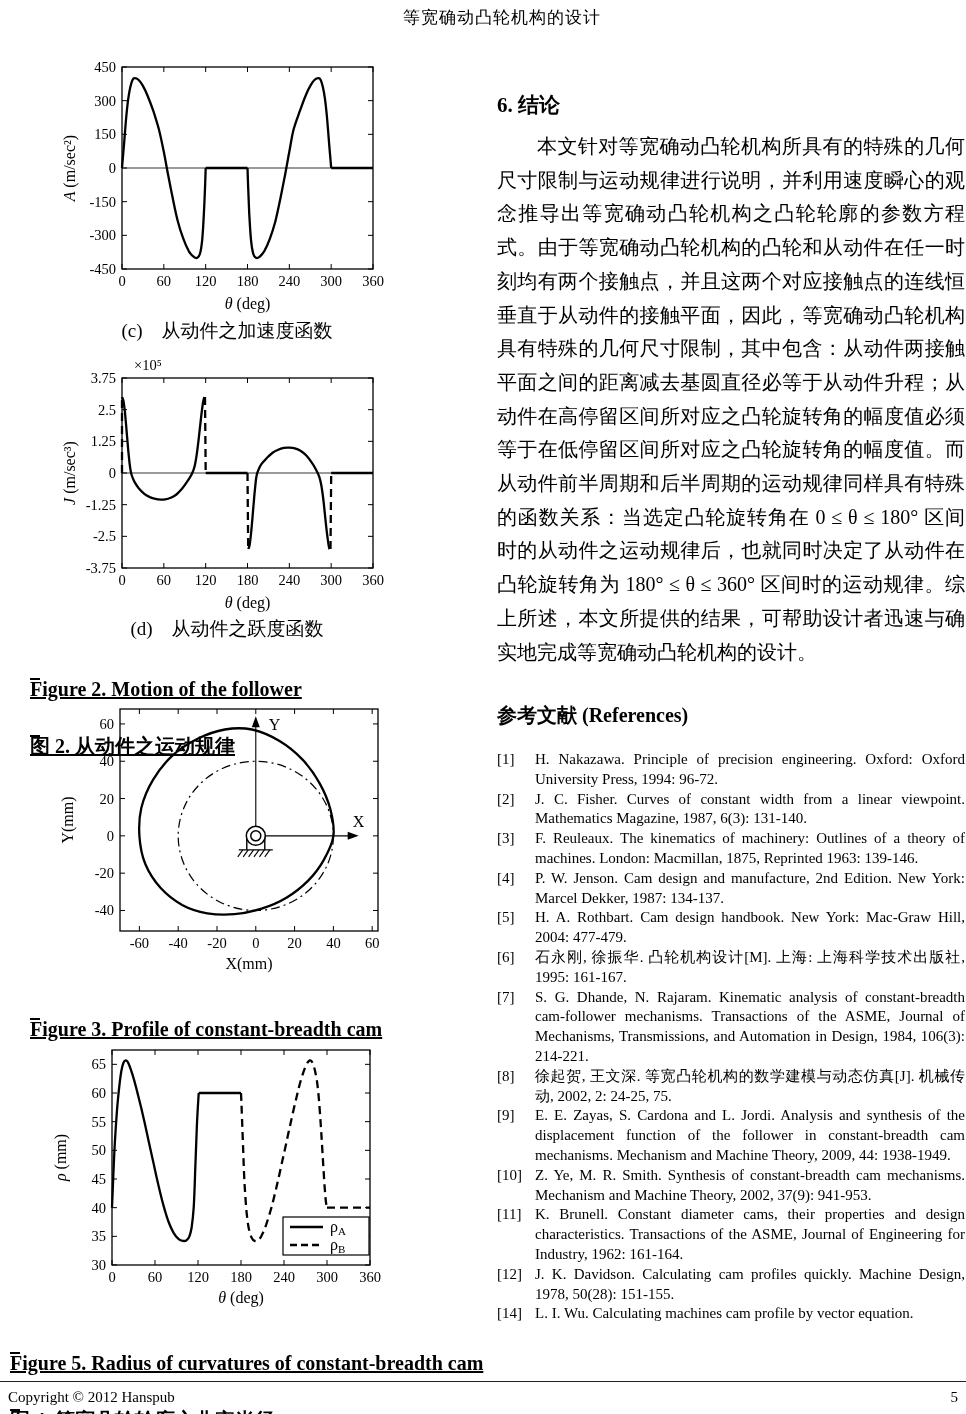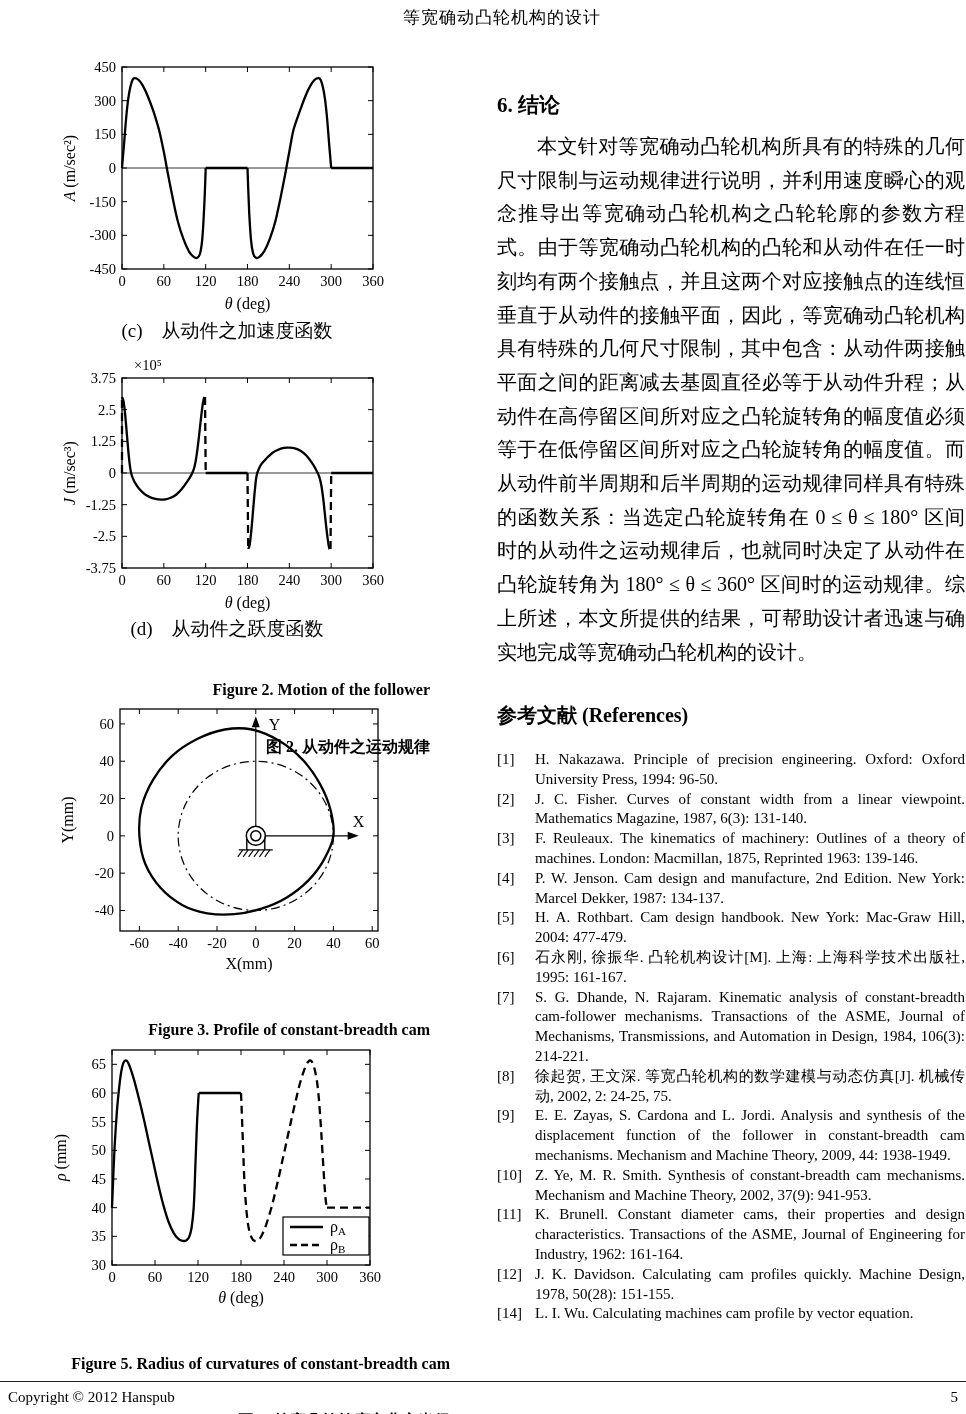--- a/index.html
+++ b/index.html
@@ -1,20 +1,20 @@
 <!DOCTYPE html>
 <html><head>
 <meta charset="utf-8">
 <style>
   html,body{margin:0;padding:0;background:#fff;}
   body{width:966px;height:1414px;position:relative;font-family:"Liberation Serif","DejaVu Serif",serif;color:#000;}
   .abs{position:absolute;}
   .page-header{top:6px;left:0;width:966px;text-align:center;font-size:17px;letter-spacing:1px;padding-left:19px;}
   .caption{font-size:19px;text-align:center;white-space:pre;}
-  .figcap{font-size:16px;font-weight:bold;text-align:right;line-height:19px;white-space:pre;}
+  .figcap{font-size:20px;font-weight:bold;text-align:left;line-height:19px;white-space:pre;text-decoration:underline;}
   .col-right{left:497px;width:468px;margin-top:36px;}
   .sec-heading{font-size:21px;font-weight:bold;}
   .body-par{font-size:20px;line-height:33.7px;text-align:justify;text-indent:2em;}
   .refs-heading{font-size:20px;font-weight:bold;}
   .refs-list{font-size:15px;line-height:19.8px;}
   .ref{display:flex;}
   .ref-num{flex:none;width:38px;}
   .ref-text{flex:1;text-align:justify;}
   .footer-rule{top:1381px;left:0;width:966px;border-top:1px solid #222;height:0;}
   .footer{top:1389px;left:8px;width:950px;font-size:15px;display:flex;justify-content:space-between;font-family:Liberation Serif, serif;}
@@ -276,21 +276,21 @@
   <div>图 4. 等宽凸轮轮廓之曲率半径</div>
 </div>
 
 <div class="abs col-right sec-heading" style="top:55px;">6. 结论</div>
 <div class="abs col-right body-par" style="top:94px;">本文针对等宽确动凸轮机构所具有的特殊的几何尺寸限制与运动规律进行说明，并利用速度瞬心的观念推导出等宽确动凸轮机构之凸轮轮廓的参数方程式。由于等宽确动凸轮机构的凸轮和从动件在任一时刻均有两个接触点，并且这两个对应接触点的连线恒垂直于从动件的接触平面，因此，等宽确动凸轮机构具有特殊的几何尺寸限制，其中包含：从动件两接触平面之间的距离减去基圆直径必等于从动件升程；从动件在高停留区间所对应之凸轮旋转角的幅度值必须等于在低停留区间所对应之凸轮旋转角的幅度值。而从动件前半周期和后半周期的运动规律同样具有特殊的函数关系：当选定凸轮旋转角在 0 ≤ θ ≤ 180° 区间时的从动件之运动规律后，也就同时决定了从动件在凸轮旋转角为 180° ≤ θ ≤ 360° 区间时的运动规律。综上所述，本文所提供的结果，可帮助设计者迅速与确实地完成等宽确动凸轮机构的设计。</div>
 
 <div class="abs col-right refs-heading" style="top:666px;">参考文献  (References)</div>
 <div class="abs col-right refs-list" style="top:714px;">
     <div class="ref">
       <span class="ref-num">[1]</span>
-      <span class="ref-text">H. Nakazawa. Principle of precision engineering. Oxford: Oxford University Press, 1994: 96-50.</span>
+      <span class="ref-text">H. Nakazawa. Principle of precision engineering. Oxford: Oxford University Press, 1994: 96-72.</span>
     </div>
     <div class="ref">
       <span class="ref-num">[2]</span>
       <span class="ref-text">J. C. Fisher. Curves of constant width from a linear viewpoint. Mathematics Magazine, 1987, 6(3): 131-140.</span>
     </div>
     <div class="ref">
       <span class="ref-num">[3]</span>
       <span class="ref-text">F. Reuleaux. The kinematics of machinery: Outlines of a theory of machines. London: Macmillan, 1875, Reprinted 1963: 139-146.</span>
     </div>
     <div class="ref">

